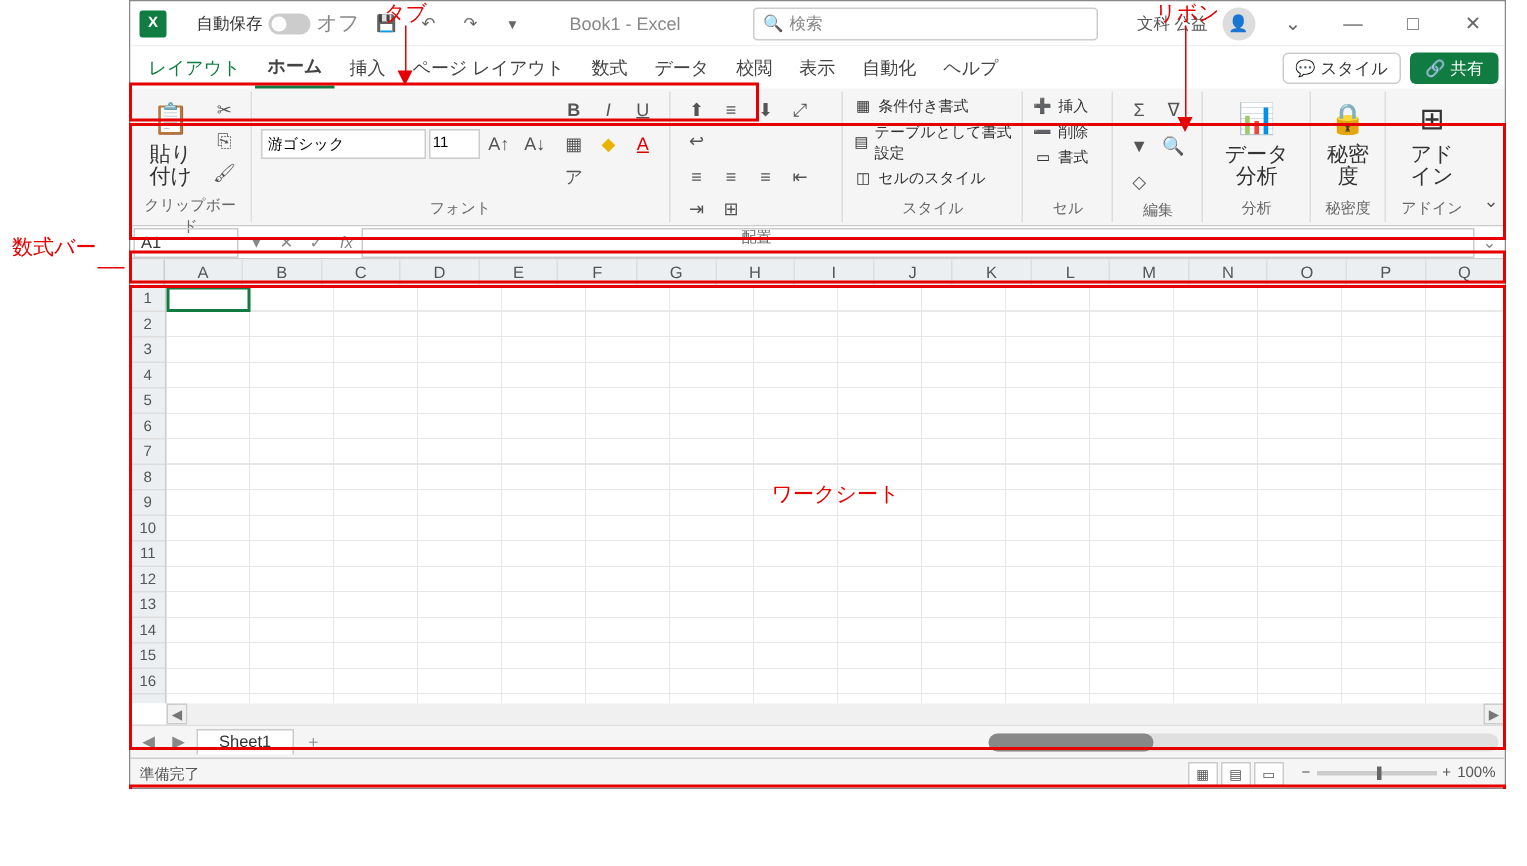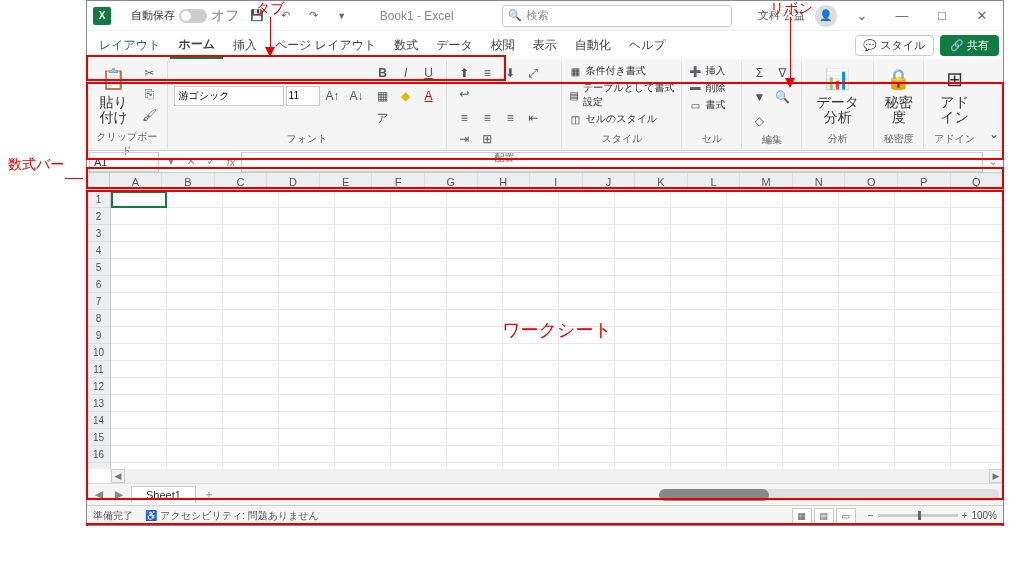--- a/index.html
+++ b/index.html
@@ -55,21 +55,21 @@
 
 .worksheet-area { position: relative; height: 310px; display: flex; flex-direction: column; }
 .col-headers { height: 18px; display: flex; background: #eceff1; border-bottom: 1px solid #ccc; }
 .corner { width: 24px; border-right: 1px solid #ccc; background: #eceff1; }
 .col-h { width: 56px; border-right: 1px solid #ddd; text-align: center; font-size: 11px; color: #555; line-height: 18px; }
 .grid-body { flex: 1; display: flex; overflow: hidden; }
 .row-headers { width: 24px; background: #eceff1; border-right: 1px solid #ccc; }
 .row-h { height: 17px; text-align: center; font-size: 10px; color: #555; border-bottom: 1px solid #ddd; line-height: 17px; }
 .cells { flex: 1; position: relative; background: repeating-linear-gradient(to right, transparent 0, transparent 55px, #e8e8e8 55px, #e8e8e8 56px), repeating-linear-gradient(to bottom, transparent 0, transparent 16px, #e8e8e8 16px, #e8e8e8 17px); }
 .active-cell { position: absolute; top: 0; left: 0; width: 56px; height: 17px; border: 2px solid #107c41; background: #fff; }
-.ws-label { position: absolute; left: 50%; top: 50%; transform: translate(-50%, -50%); color: #e60000; font-size: 18px; }
+.ws-label { position: absolute; left: 50%; top: 50%; transform: translate(-50%, -50%); color: #e60000; font-size: 14px; }
 .sb-h { height: 14px; display: flex; }
 .sb-h-left { width: 24px; }
 .sb-h-arrow { width: 14px; height: 14px; background: #f0f0f0; border: 1px solid #ccc; font-size: 9px; display: flex; align-items: center; justify-content: center; color: #777; }
 .sb-h-track { flex: 1; background: #f0f0f0; height: 14px; }
 
 .sheet-tabs { height: 22px; display: flex; align-items: center; background: #f5f5f5; border-top: 1px solid #ddd; padding: 0 4px; gap: 4px; }
 .sheet-nav { width: 16px; color: #888; text-align: center; cursor: pointer; }
 .sheet-tab { background: #fff; border: 1px solid #ccc; border-bottom: none; padding: 2px 14px; font-size: 11px; cursor: pointer; }
 .sheet-add { width: 18px; text-align: center; color: #888; cursor: pointer; }
 .sheet-scroll { margin-left: auto; width: 340px; height: 12px; background: #e0e0e0; border-radius: 6px; position: relative; }
@@ -386,21 +386,20 @@
   <div class="sheet-nav">▶</div>
   <div class="sheet-tab">Sheet1</div>
   <div class="sheet-add">＋</div>
   <div class="sheet-scroll">
     <div class="sheet-scroll-thumb"></div>
   </div>
 </div>
 
 <div class="status-bar">
   <span>準備完了</span>
-  <span><span>♿</span> <span>アクセシビリティ: 問題ありません</span></span>
   <div class="view-btns">
     <div class="view-btn">▦</div>
     <div class="view-btn">▤</div>
     <div class="view-btn">▭</div>
   </div>
   <div class="zoom">
     <span>−</span>
     <div class="zoom-slider">
           <div class="zoom-slider-thumb"></div>
         </div>

